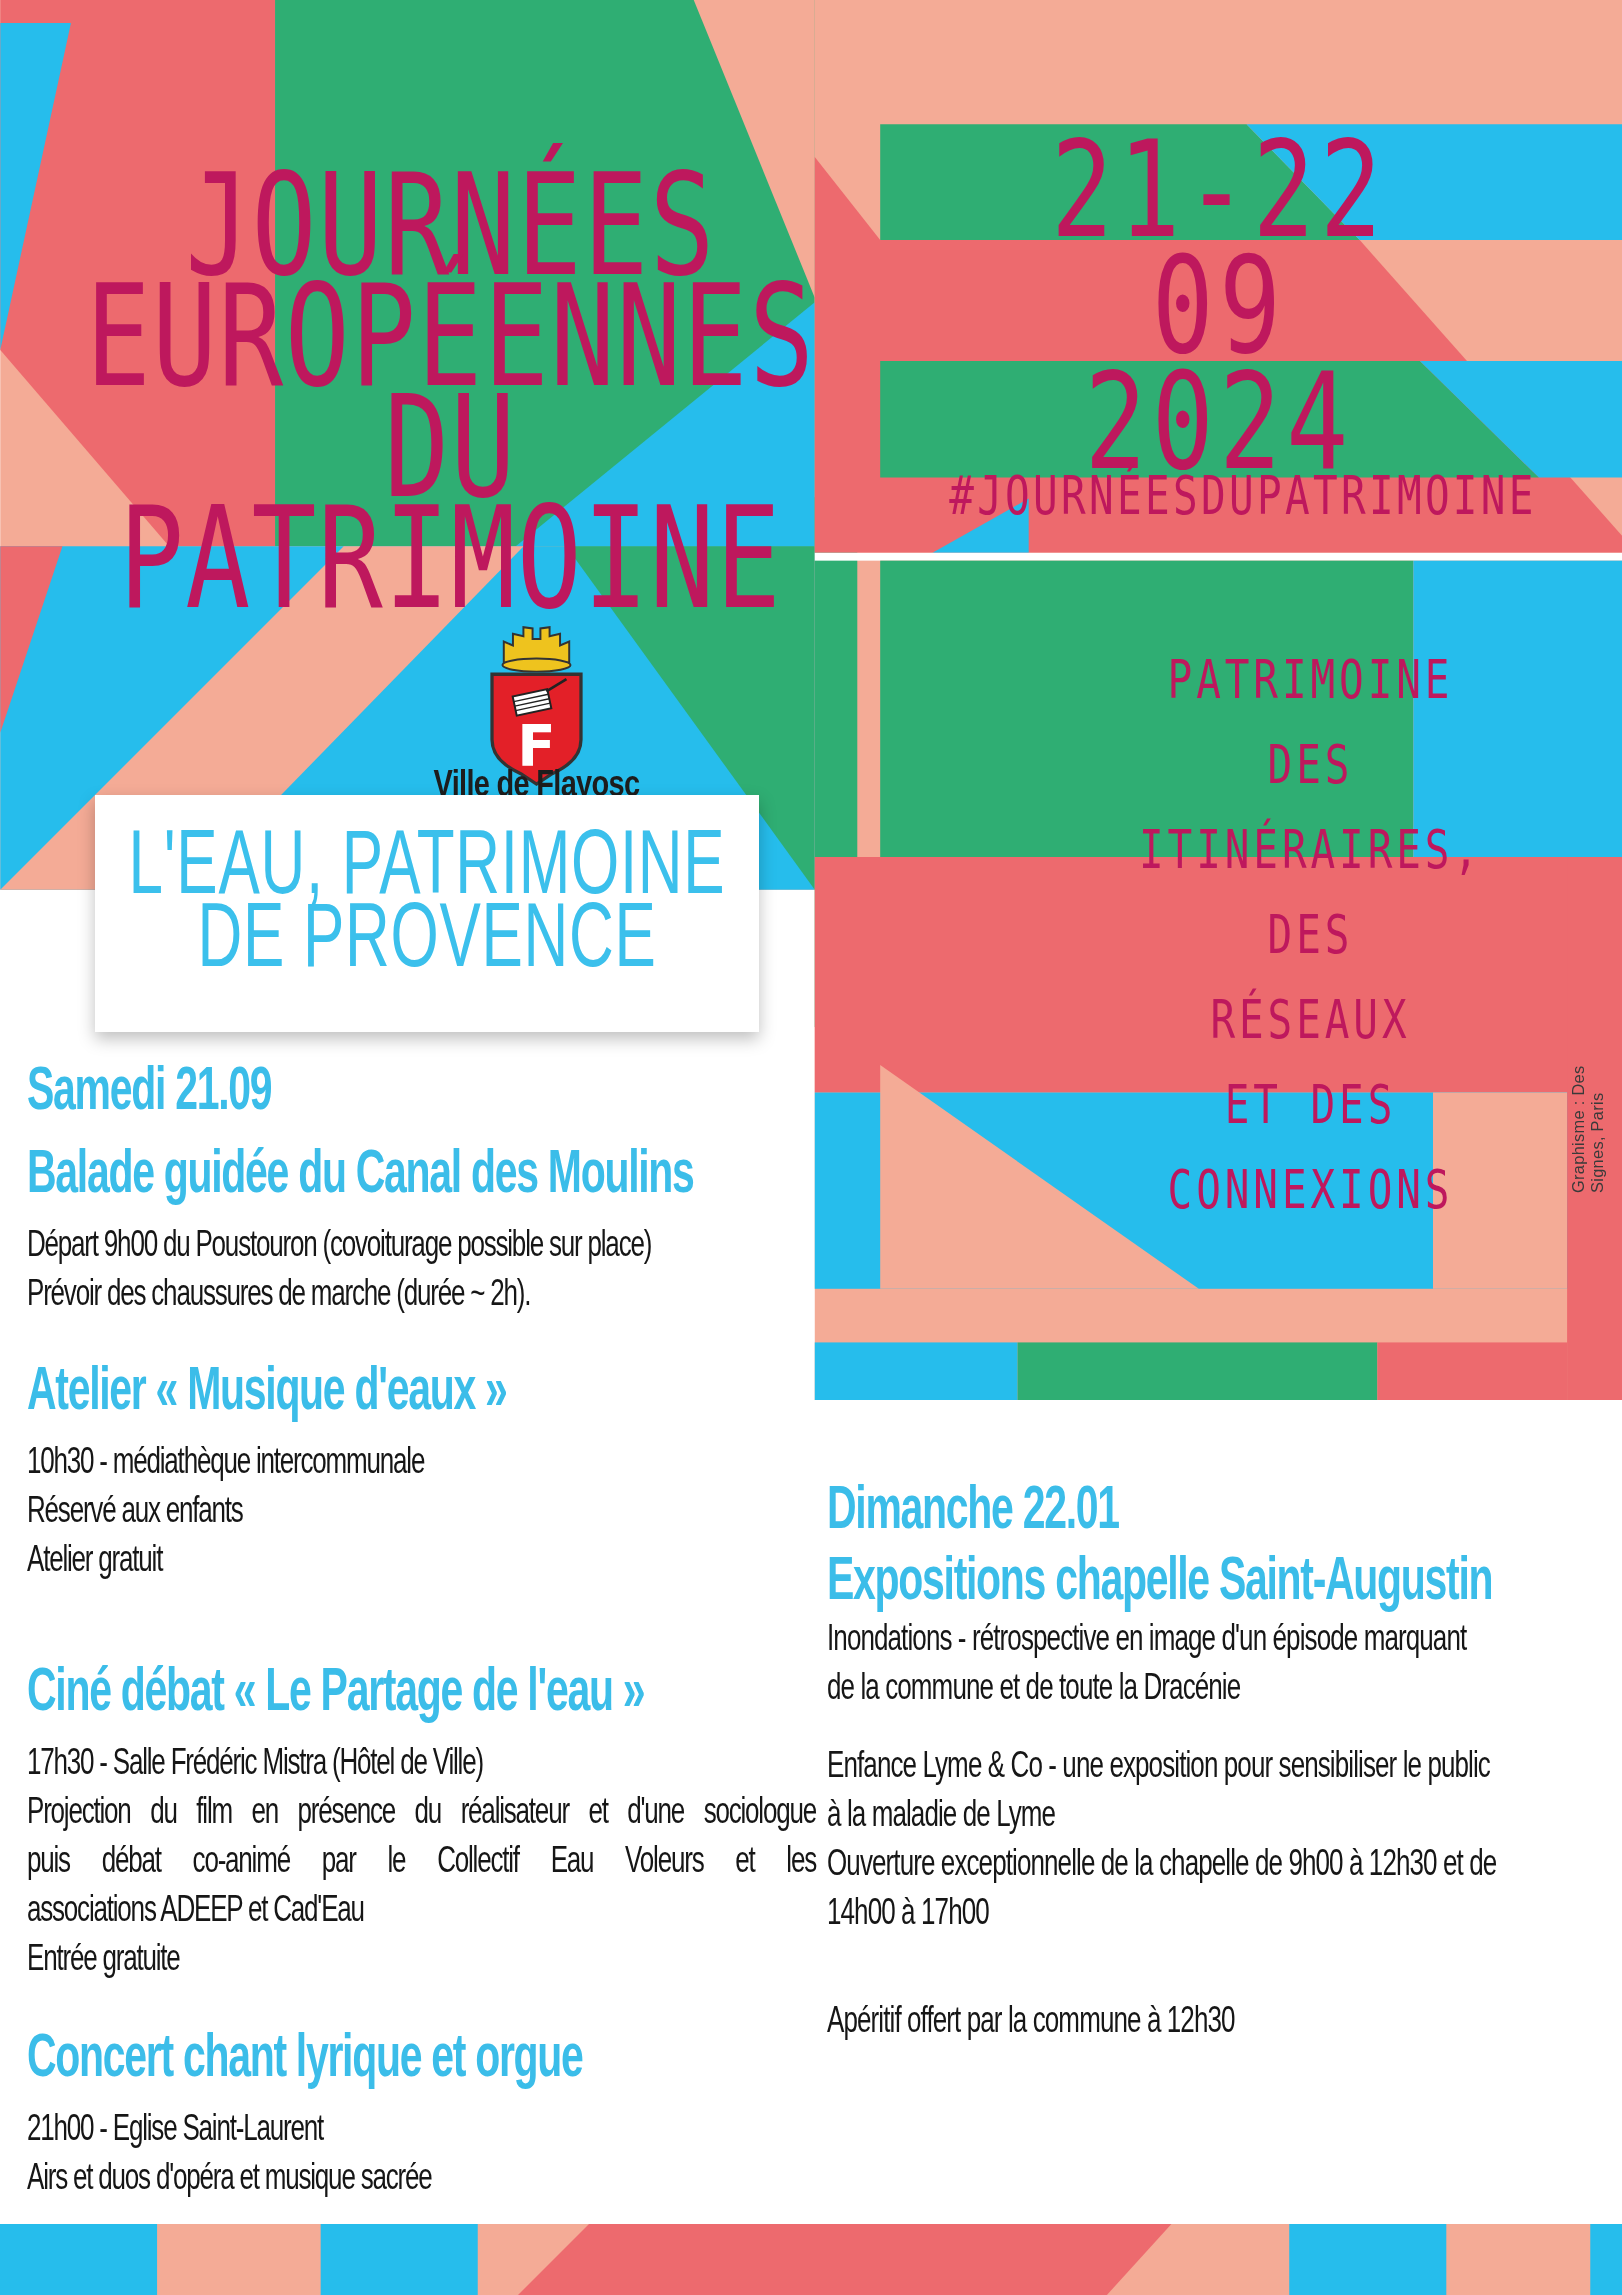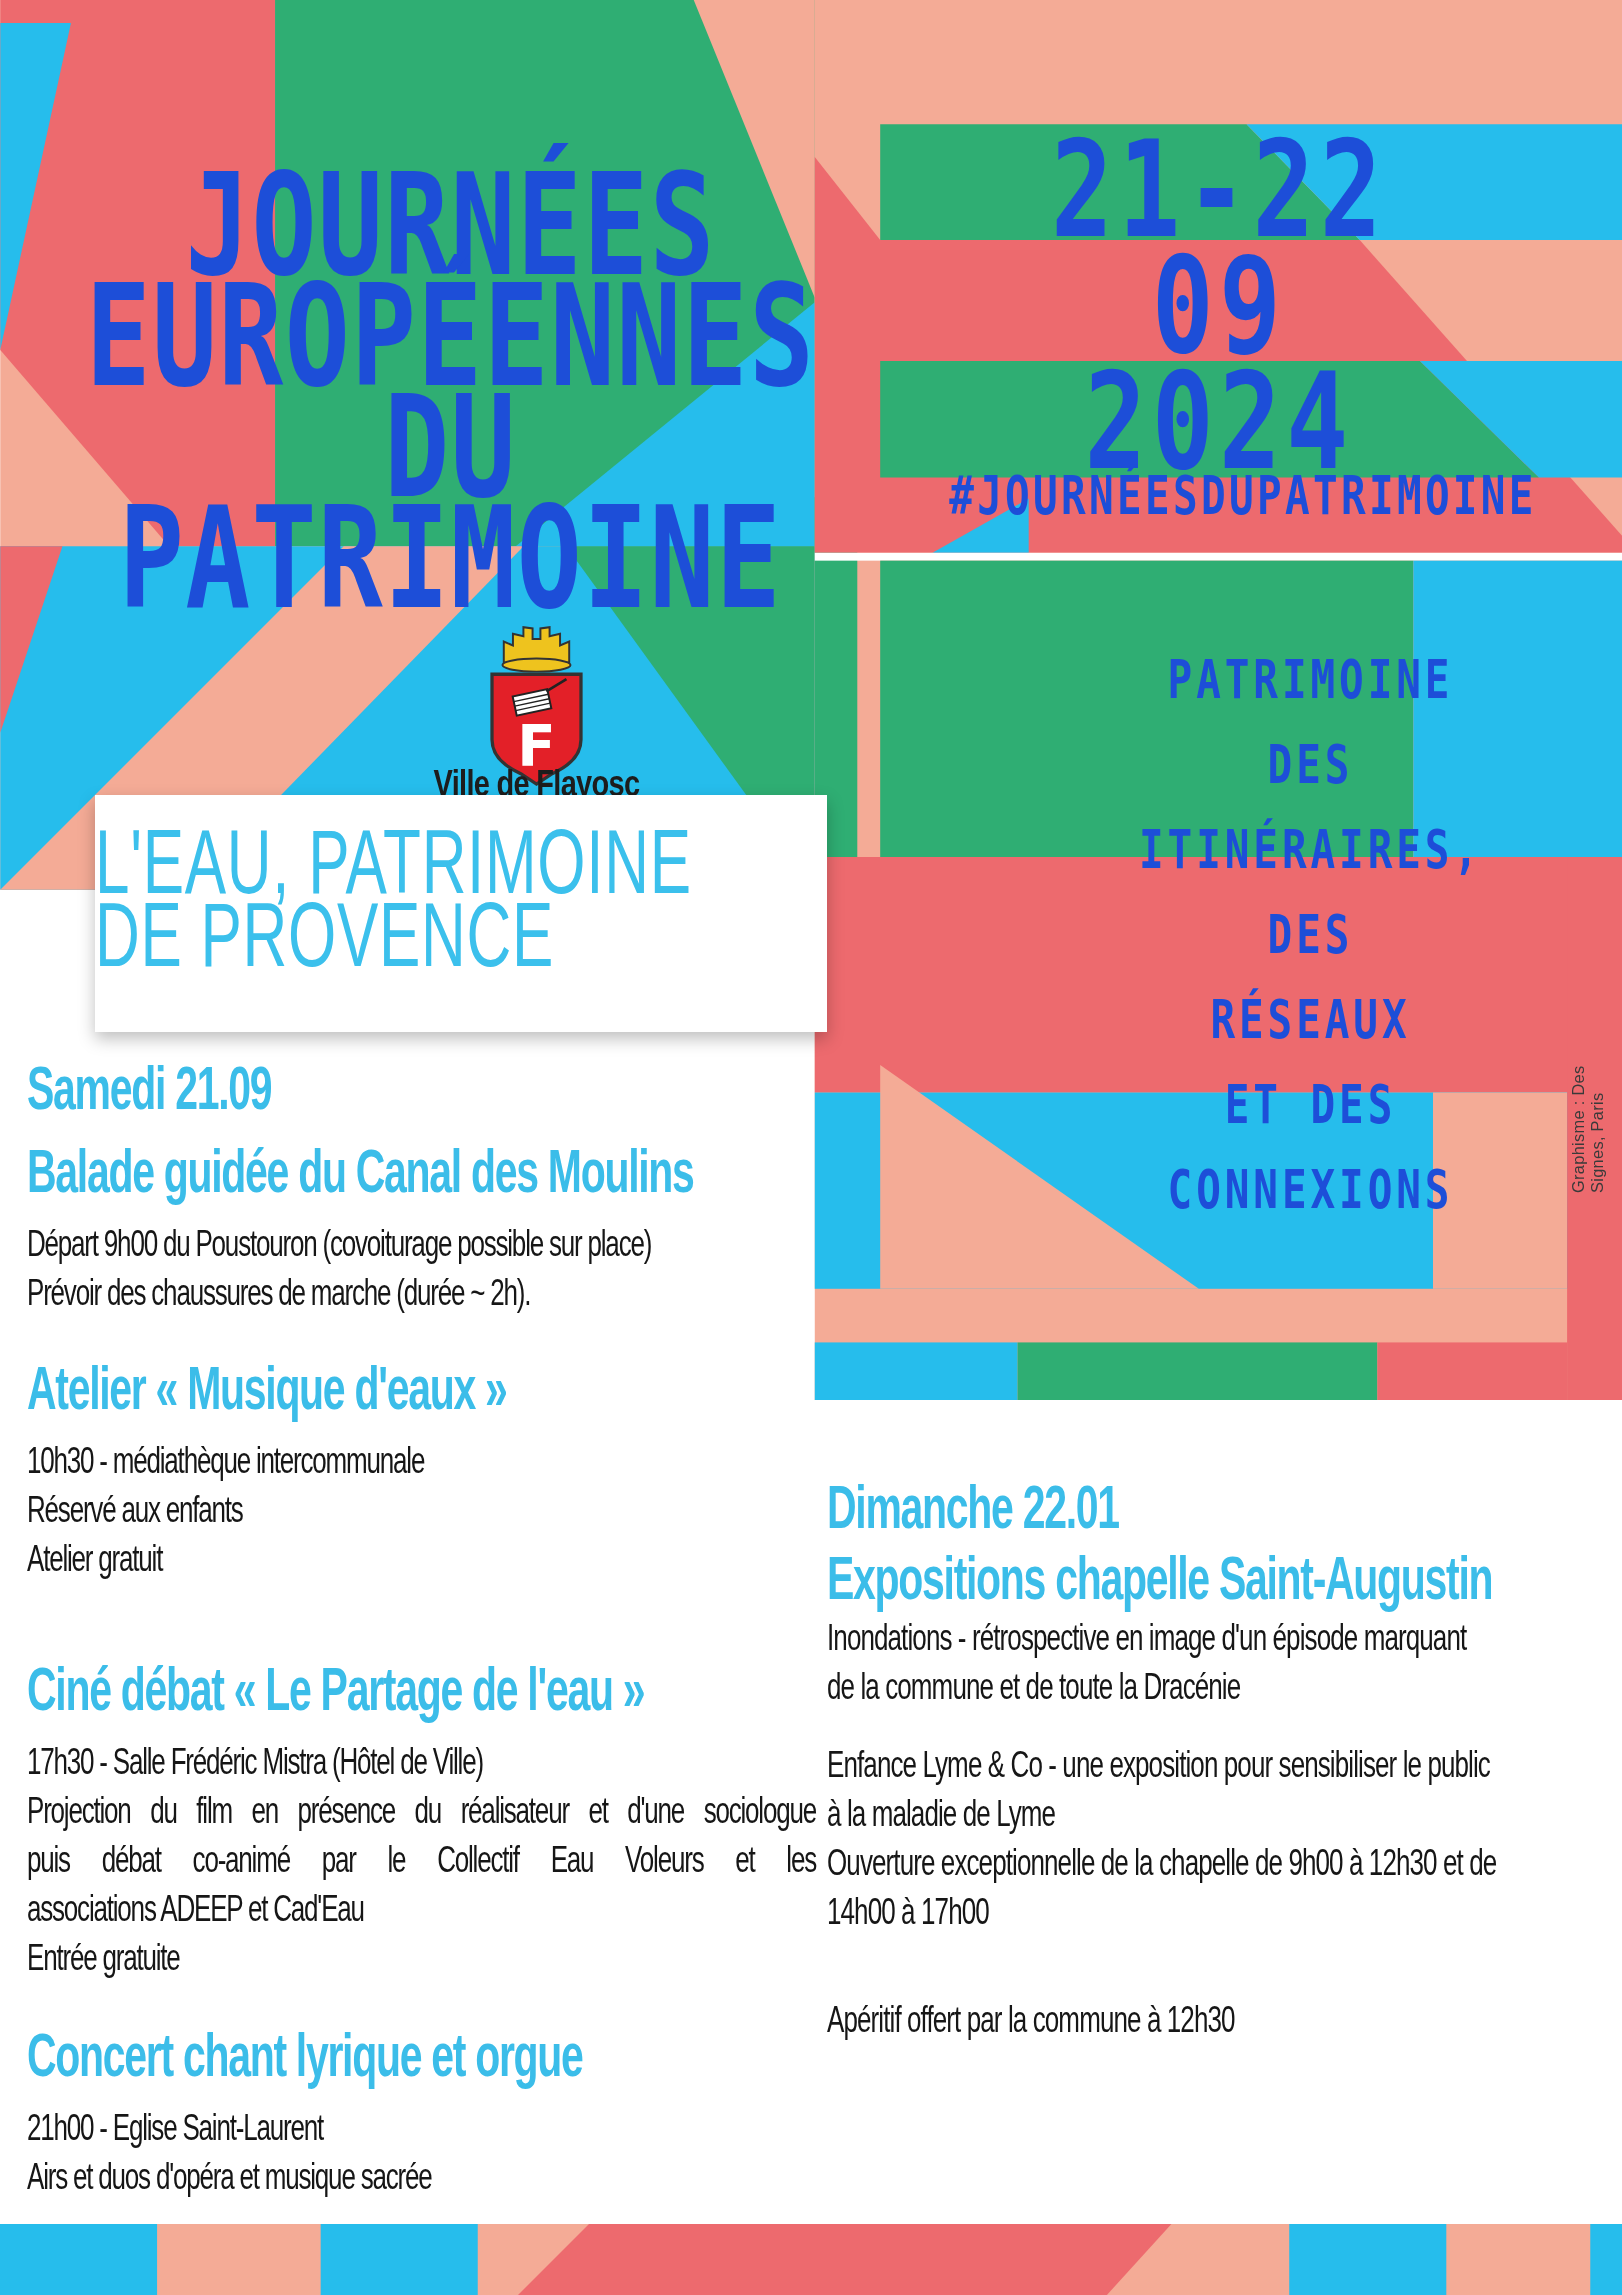--- a/index.html
+++ b/index.html
@@ -2,35 +2,35 @@
 <html style="font-size:10.5px"><head>
 <meta charset="utf-8">
 <style>
   html,body { margin:0; padding:0; }
   body { width:1623px; height:2295px; position:relative; background:#ffffff;
          font-family:"Liberation Sans", sans-serif; overflow:hidden; }
   .abs { position:absolute; }
   svg { display:block; }
 
   
-  .mono { font-family:"DejaVu Sans Mono", monospace; font-weight:bold; color:#1d4ed8; }
+  .mono { font-family:"DejaVu Sans Mono", monospace; font-weight:normal; color:#be185d; }
   .line { transform:scaleY(1.3); transform-origin:50% 50%; }
 
   #main-title { left:43px; top:170px; width:815px; text-align:center;
                 font-size:108px; letter-spacing:1.3px; line-height:111px; }
   #date-block { left:815px; top:131px; width:808px; text-align:center;
                 font-size:103px; letter-spacing:5.2px; line-height:116px; }
   #hashtag { left:815px; top:472px; width:808px; text-align:center;
              font-size:41px; letter-spacing:3.3px;margin-left:24px; }
   #theme-block { left:995px; top:638px; width:631px; text-align:center;
                  font-size:41px; letter-spacing:3.9px; line-height:85px; }
 
   
-  #banner-box { left:95px; top:795px; width:732px; height:237px; background:#ffffff;
-                box-shadow:0 6.5px 15.7px rgba(0,0,0,0.25); text-align:left; }
+  #banner-box { left:95px; top:795px; width:664px; height:237px; background:#ffffff;
+                box-shadow:0 6.5px 15.7px rgba(0,0,0,0.25); text-align:center; }
   #banner-box .bt { color:#3bc0ec; font-size:62px; letter-spacing:0.7px; line-height:73px;
                     font-weight:400; }
   #banner-inner { margin-top:23.6px; }
   #banner-box .bt { transform:scaleY(1.45); transform-origin:50% 30%; }
 
   
   .col { position:absolute; }
   #col-left { left:27px; top:1065px; width:789px; }
   #col-right { left:827px; top:1484px; width:750px; }
   .hd { color:#3bbde9; font-weight:bold; font-size:41px; letter-spacing:-1.3px;

